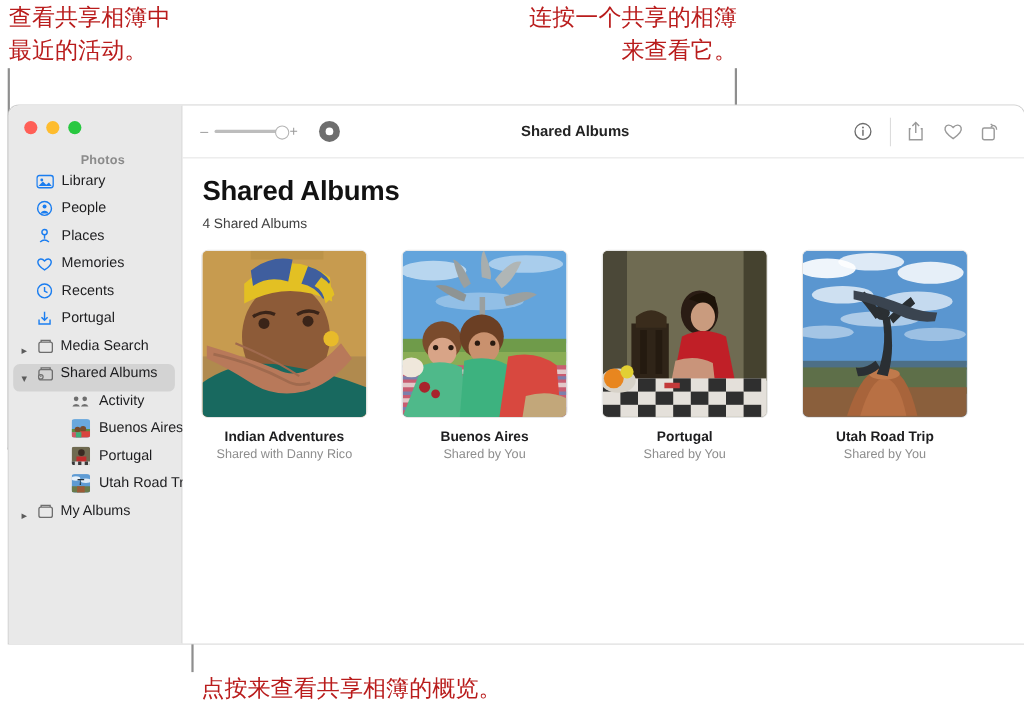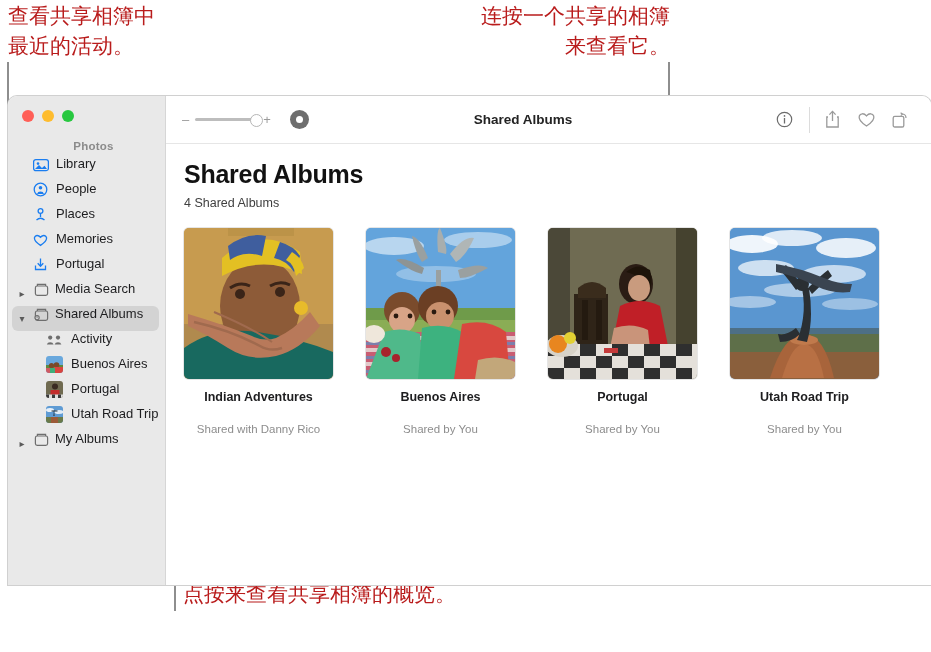--- a/index.html
+++ b/index.html
@@ -21,21 +21,21 @@
   .callout {
     position: absolute;
     font-family: "DejaVu Sans", "Liberation Sans", sans-serif;
     font-size: 21px;
     line-height: 1.42;
     color: #b91c1c;
     white-space: pre-line;
   }
   #callout-activity { left: 8px; top: 2px; text-align: left; }
   #callout-open-album { left: 400px; top: 2px; width: 270px; text-align: right; }
-  #callout-overview { left: 183px; top: 580px; text-align: left; }
+  #callout-overview { left: 183px; top: 612px; text-align: left; }
 
   .leader {
     position: absolute;
     background: #8e8e8e;
   }
   .leader-v { width: 2px; }
   .leader-h { height: 2px; }
 
   
   .window {
@@ -114,21 +114,21 @@
     align-items: center;
     justify-content: center;
   }
   .side-row.selected {
     background: #d3d3d3;
     border-radius: 6px;
     margin: 0 6px 0 4px;
     padding-left: 4px;
   }
   .side-row.child {
-    padding-left: 38px;
+    padding-left: 57px;
     gap: 8px;
   }
   .thumb-mini {
     width: 17px;
     height: 17px;
     border-radius: 3px;
     flex: none;
     overflow: hidden;
   }
 
@@ -260,21 +260,21 @@
     box-shadow: 0 0 0 1px rgba(0,0,0,.10);
     position: relative;
   }
   .album-name {
     margin-top: 11px;
     font-size: 12.5px;
     font-weight: bold;
     color: #1d1d1f;
   }
   .album-sub {
-    margin-top: 19px;
+    margin-top: 3px;
     font-size: 11.5px;
     color: #8d8d8d;
   }
   svg { display: block; }
 </style>
 </head>
 <body>
 
 <div class="callout" id="callout-activity">查看共享相簿中
 最近的活动。</div>
@@ -338,20 +338,29 @@
 
     <div class="side-row">
       <span class="ic">
         <svg width="15" height="14" viewBox="0 0 15 14">
             <path d="M7.5 12.4 C2 8.8 0.9 6.4 1.6 4.3 C2.3 2.2 5.2 1.6 7.5 4.2 C9.8 1.6 12.7 2.2 13.4 4.3 C14.1 6.4 13 8.8 7.5 12.4 Z" fill="none" stroke="#1a7df0" stroke-width="1.3"></path>
           </svg>
       </span>
       <span class="lbl">Memories</span>
     </div>
 
+    <div class="side-row">
+      <span class="ic">
+        <svg width="15" height="15" viewBox="0 0 15 15">
+            <circle cx="7.5" cy="7.5" r="6.3" fill="none" stroke="#1a7df0" stroke-width="1.3"></circle>
+            <path d="M7.5 4 L7.5 7.6 L10.2 9" fill="none" stroke="#1a7df0" stroke-width="1.3"></path>
+          </svg>
+      </span>
+      <span class="lbl">Recents</span>
+    </div>
 
     <div class="side-row">
       <span class="ic">
         <svg width="15" height="15" viewBox="0 0 15 15">
             <path d="M7.5 1.5 L7.5 9" stroke="#1a7df0" stroke-width="1.3"></path>
             <path d="M4.7 6.3 L7.5 9.2 L10.3 6.3" fill="none" stroke="#1a7df0" stroke-width="1.3"></path>
             <path d="M2.5 8.5 L2.5 12.5 L12.5 12.5 L12.5 8.5" fill="none" stroke="#1a7df0" stroke-width="1.3"></path>
           </svg>
       </span>
       <span class="lbl">Portugal</span>

